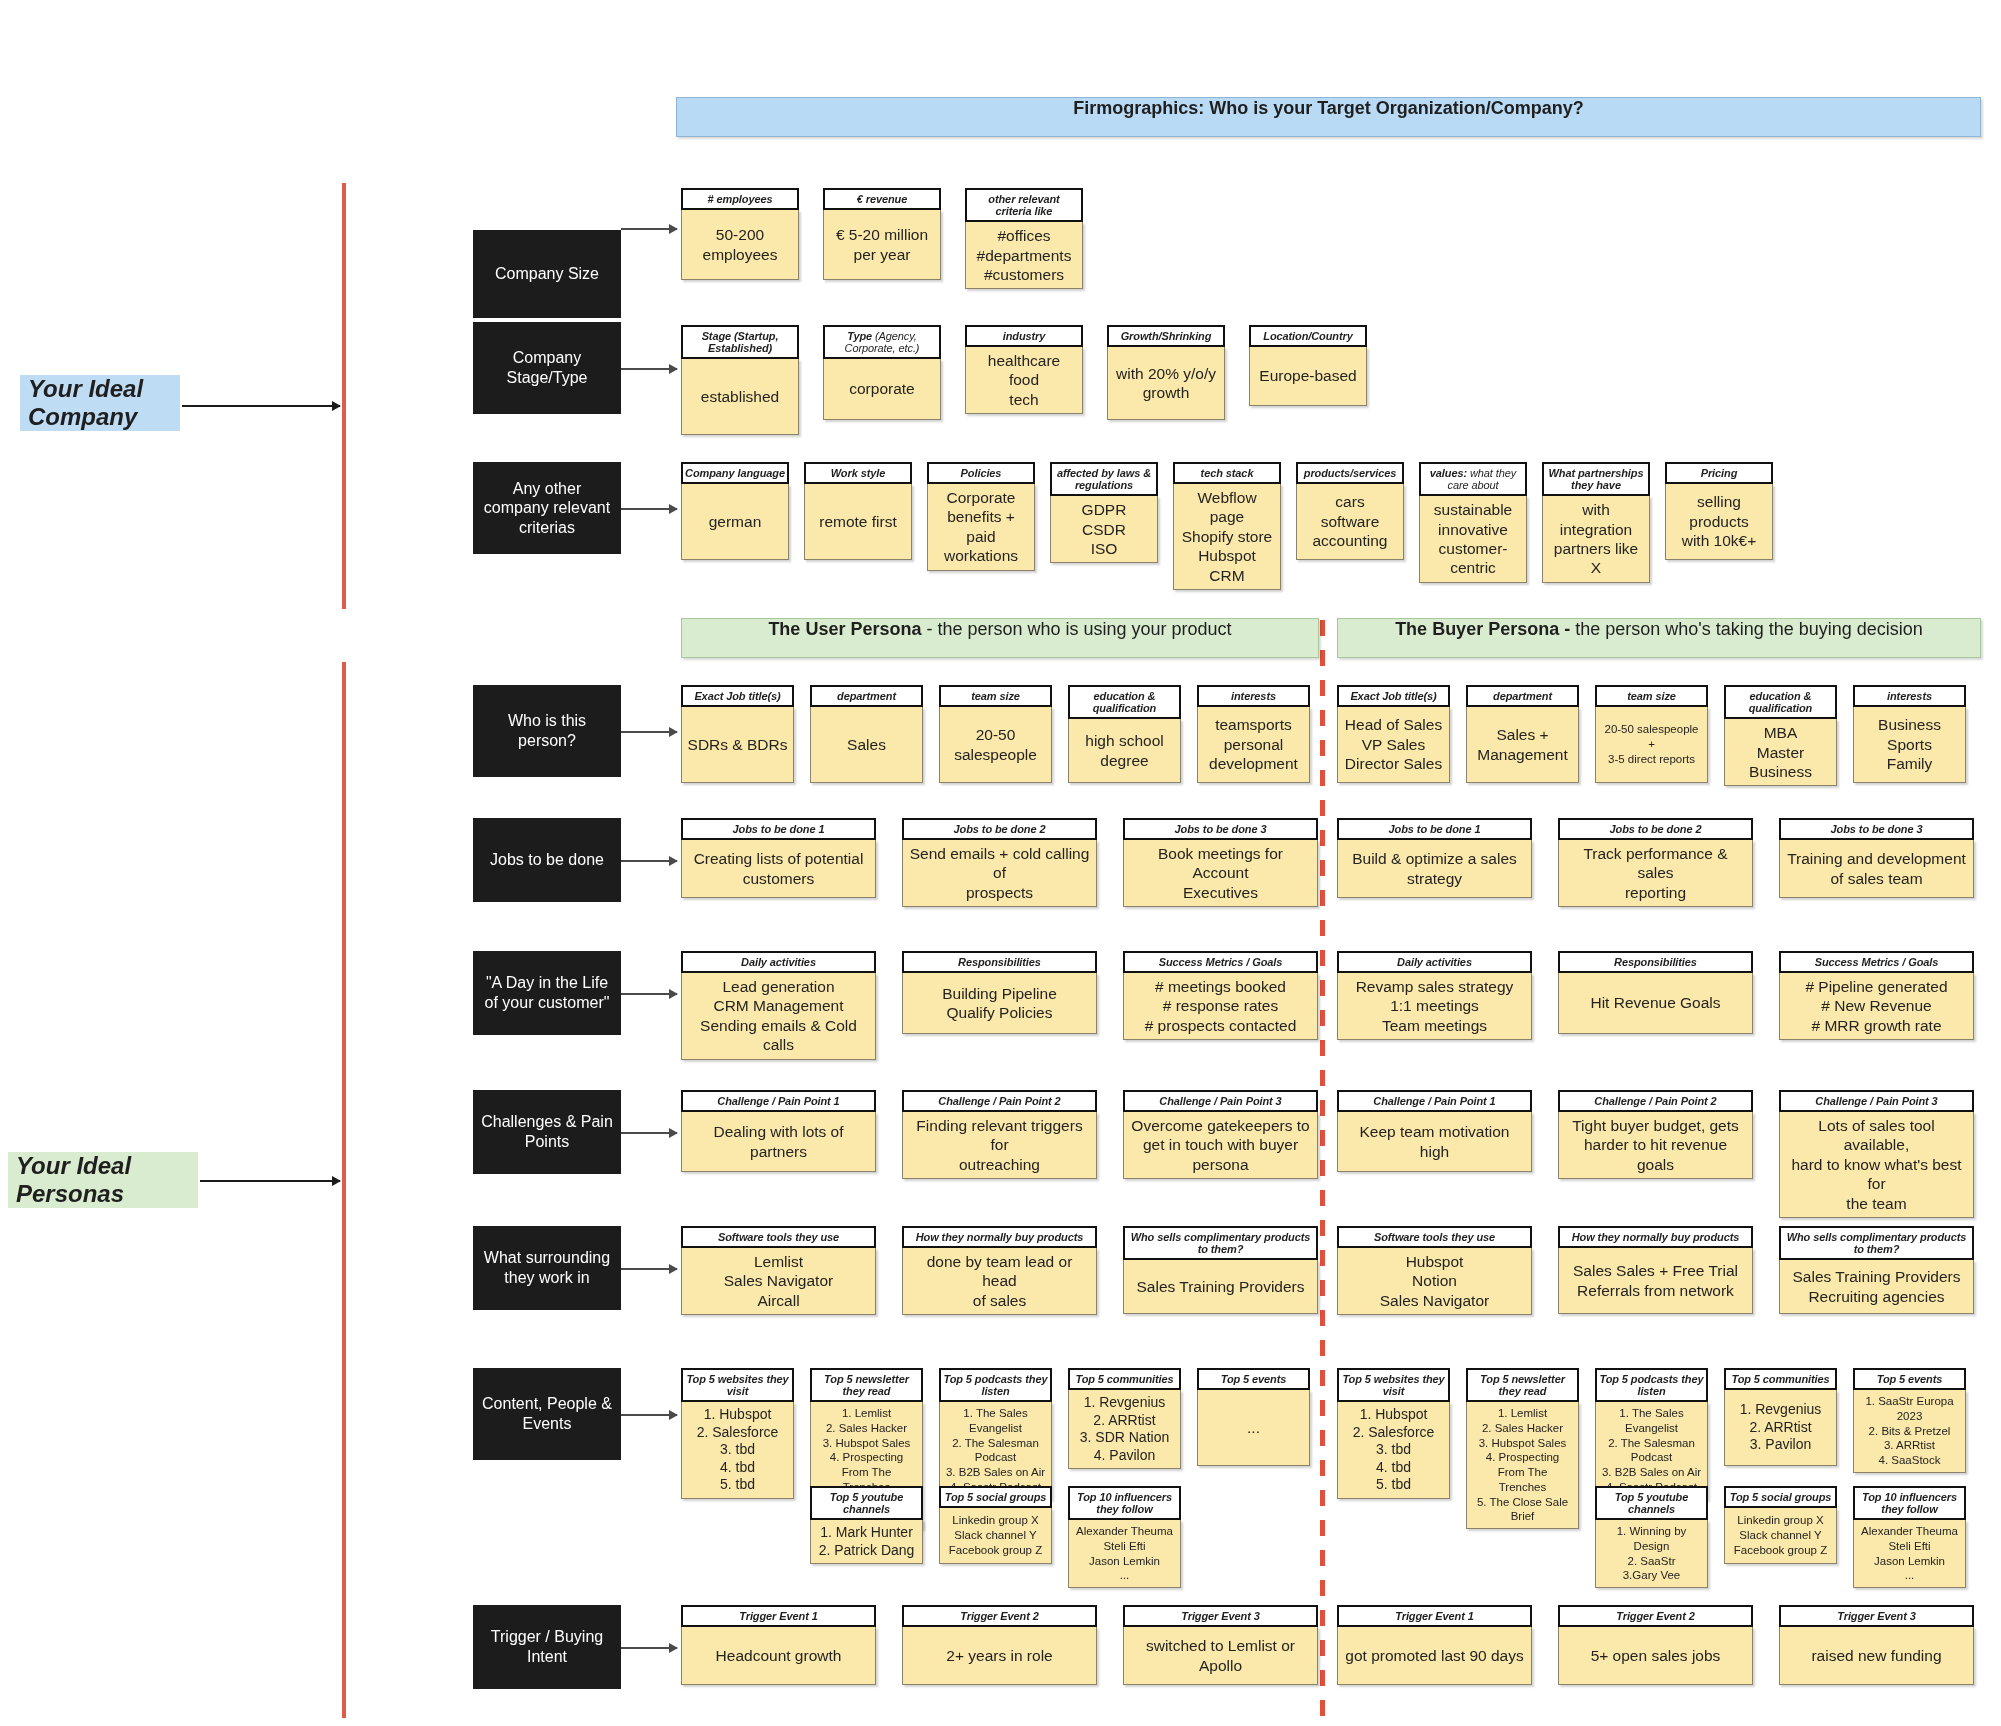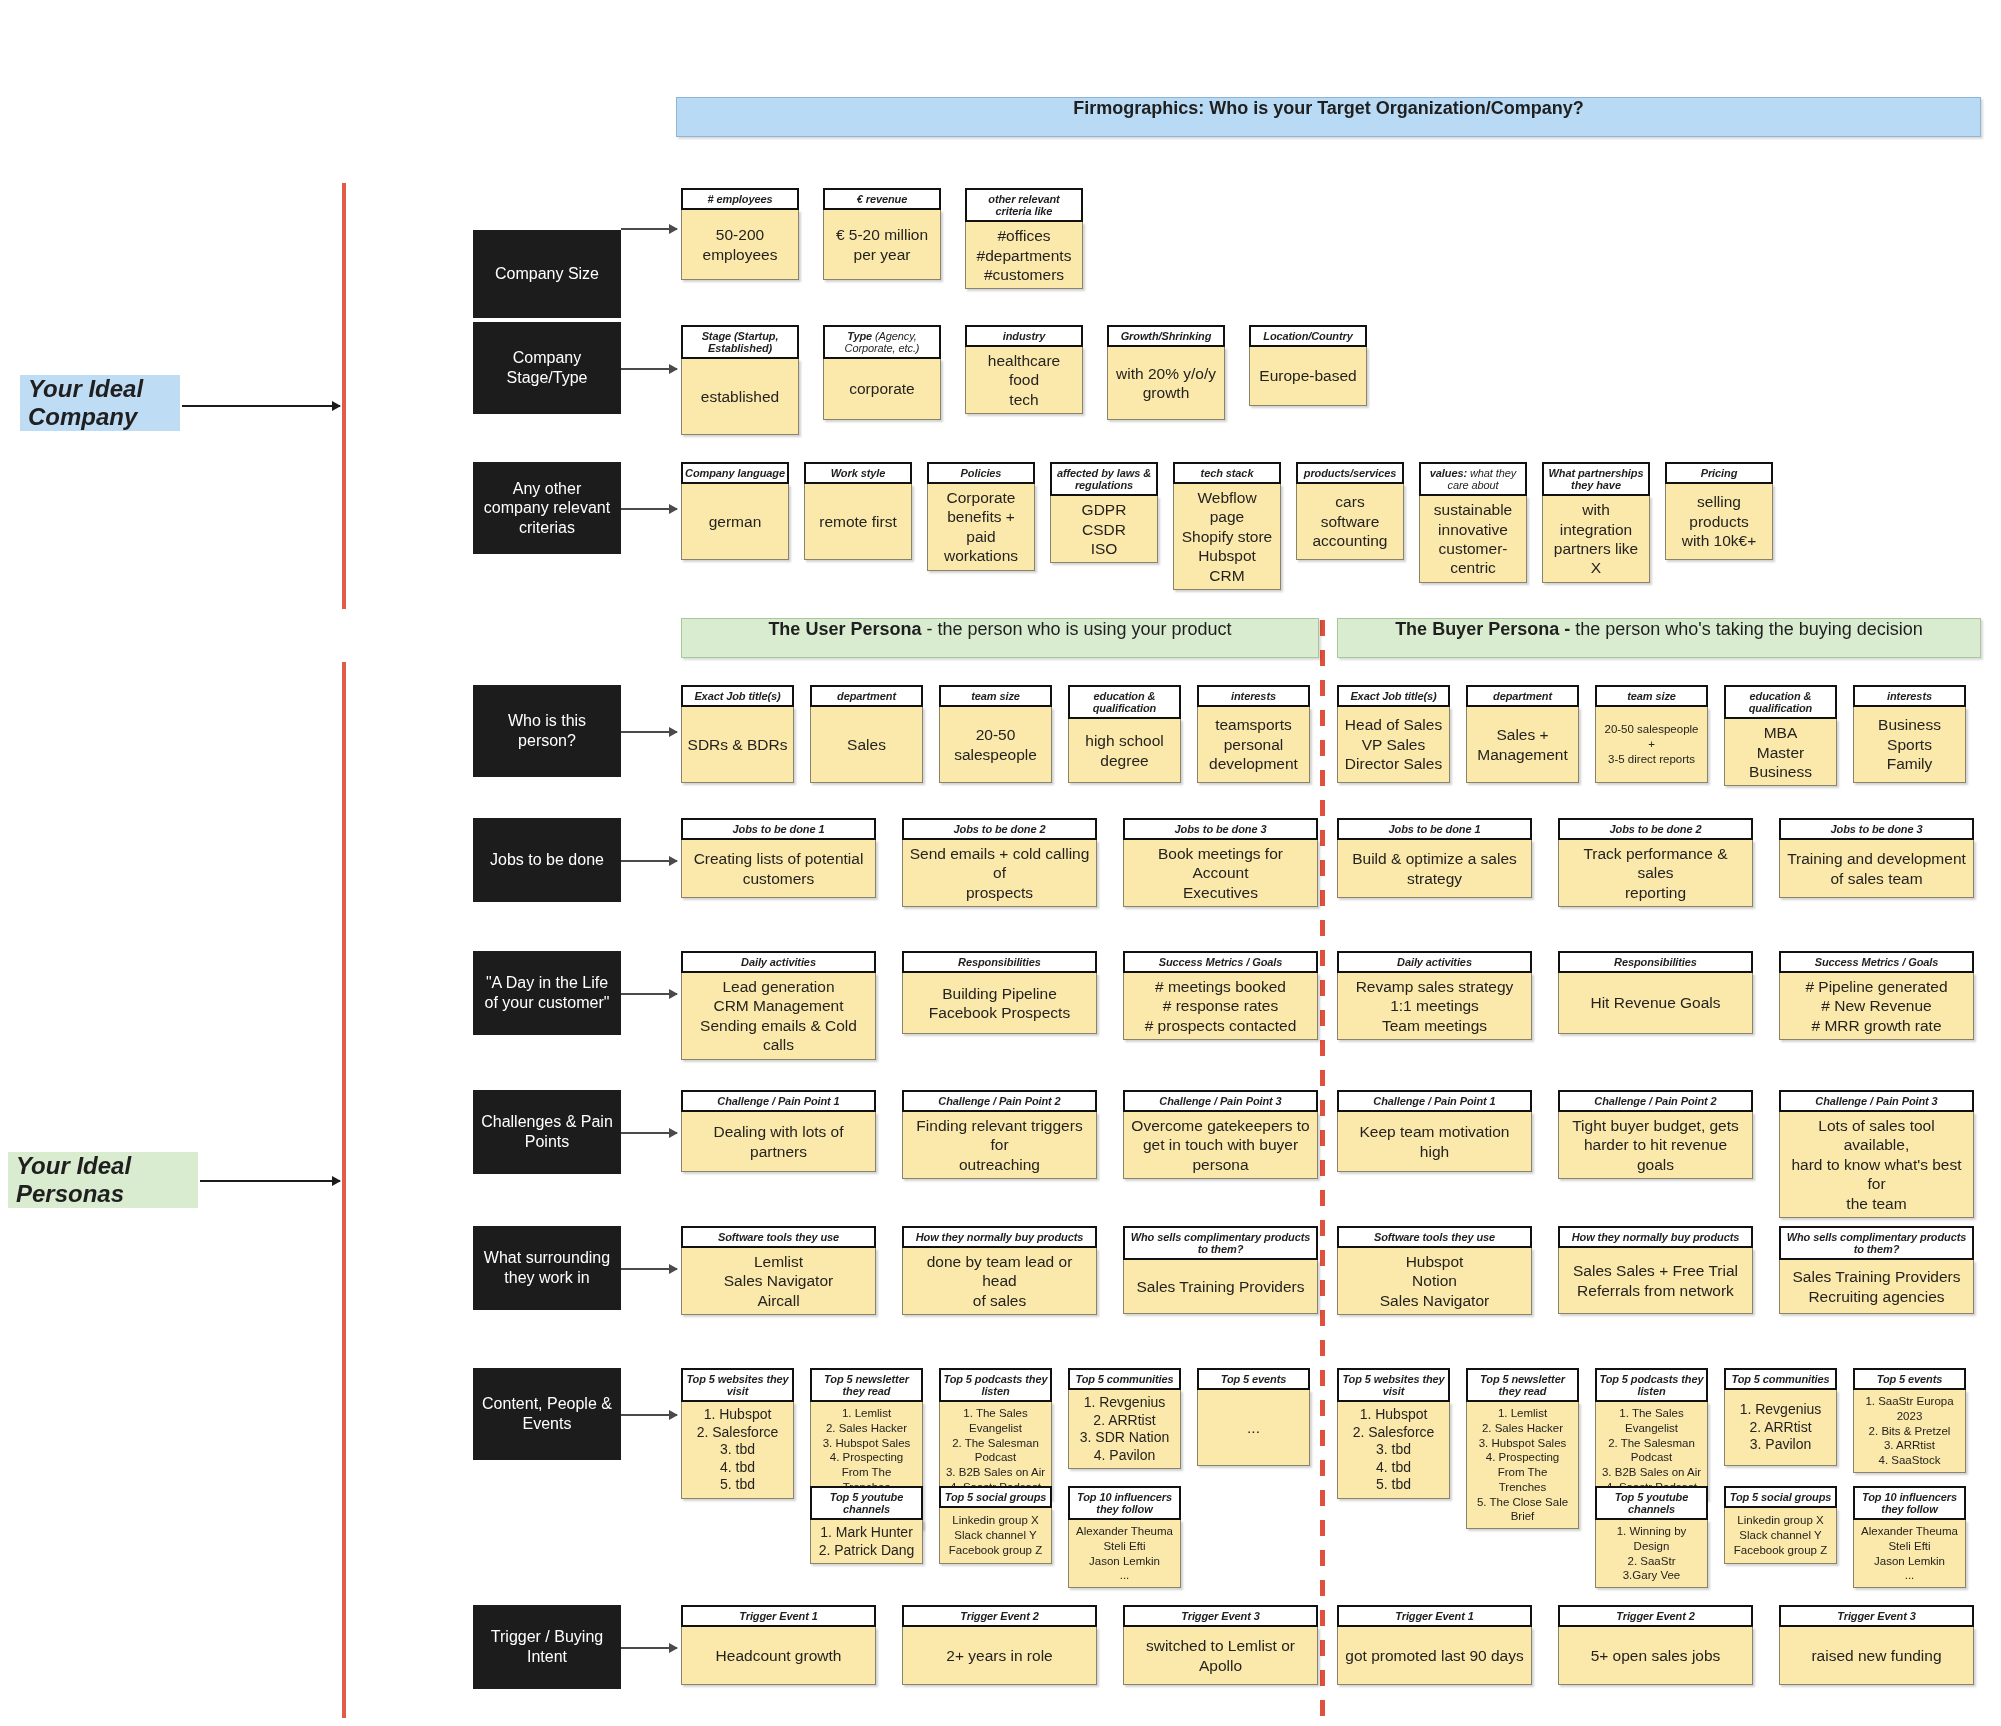--- a/index.html
+++ b/index.html
@@ -494,21 +494,21 @@
           <div>CRM Management</div>
           <div>Sending emails &amp; Cold calls</div>
         </div>
       </div>
     </div>
     <div class="card" style="left: 902px; top: 951px; width: 195px; height: 83px;">
       <div class="hdr">Responsibilities</div>
       <div class="body">
         <div>
           <div>Building Pipeline</div>
-          <div>Facebook Prospects</div>
+          <div>Qualify Policies</div>
         </div>
       </div>
     </div>
     <div class="card" style="left: 1123px; top: 951px; width: 195px; height: 83px;">
       <div class="hdr">Success Metrics / Goals</div>
       <div class="body">
         <div>
           <div># meetings booked</div>
           <div># response rates</div>
           <div># prospects contacted</div>

